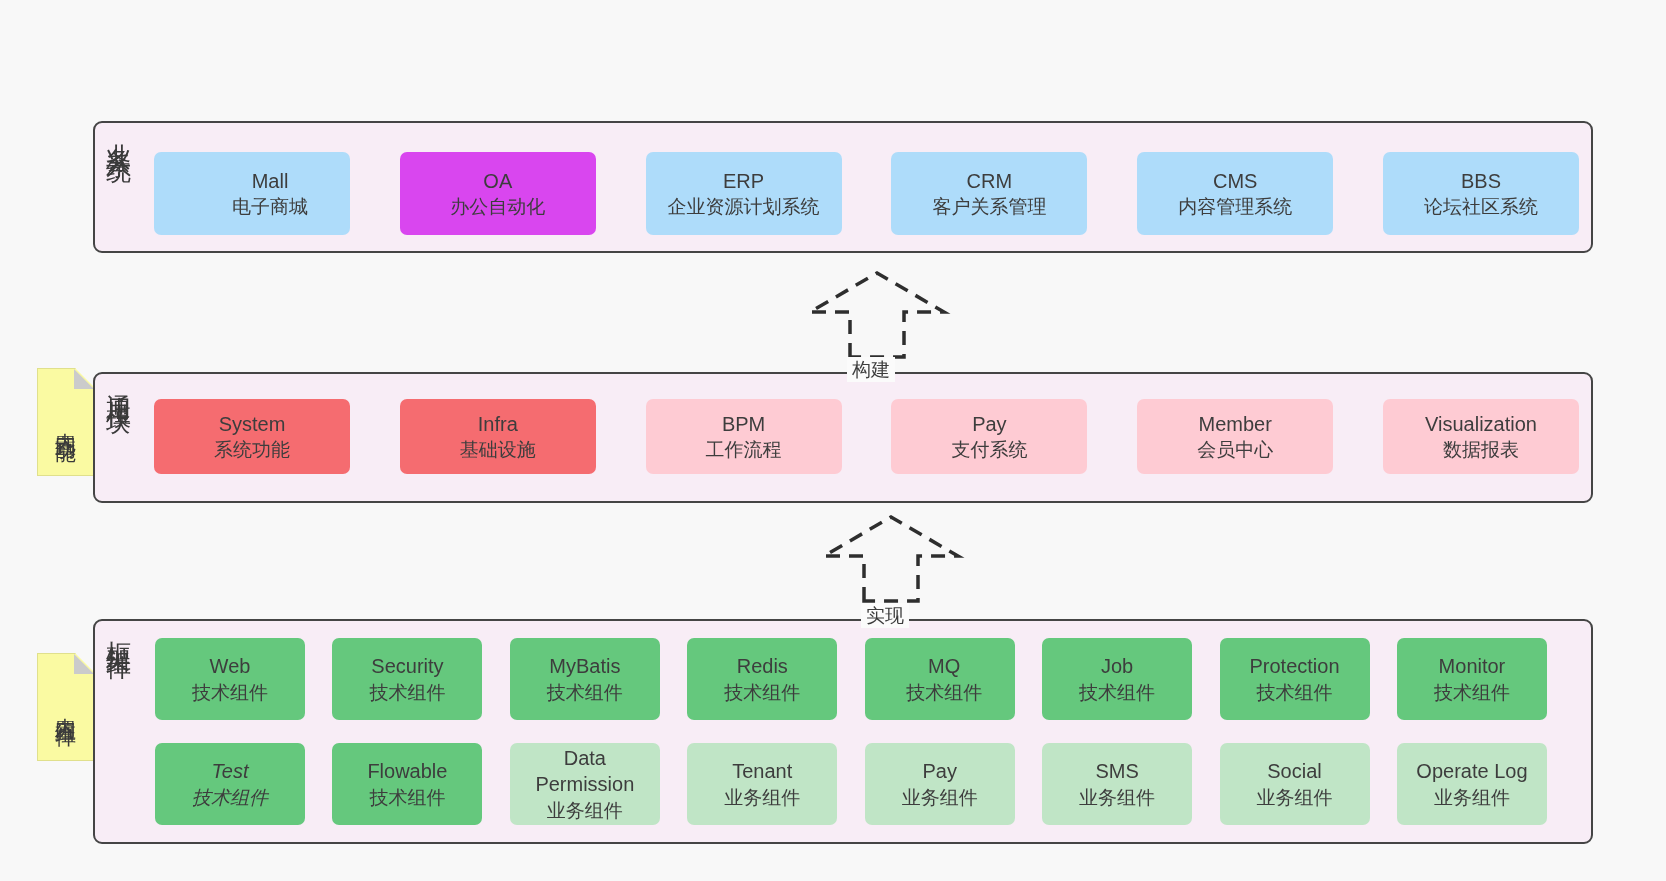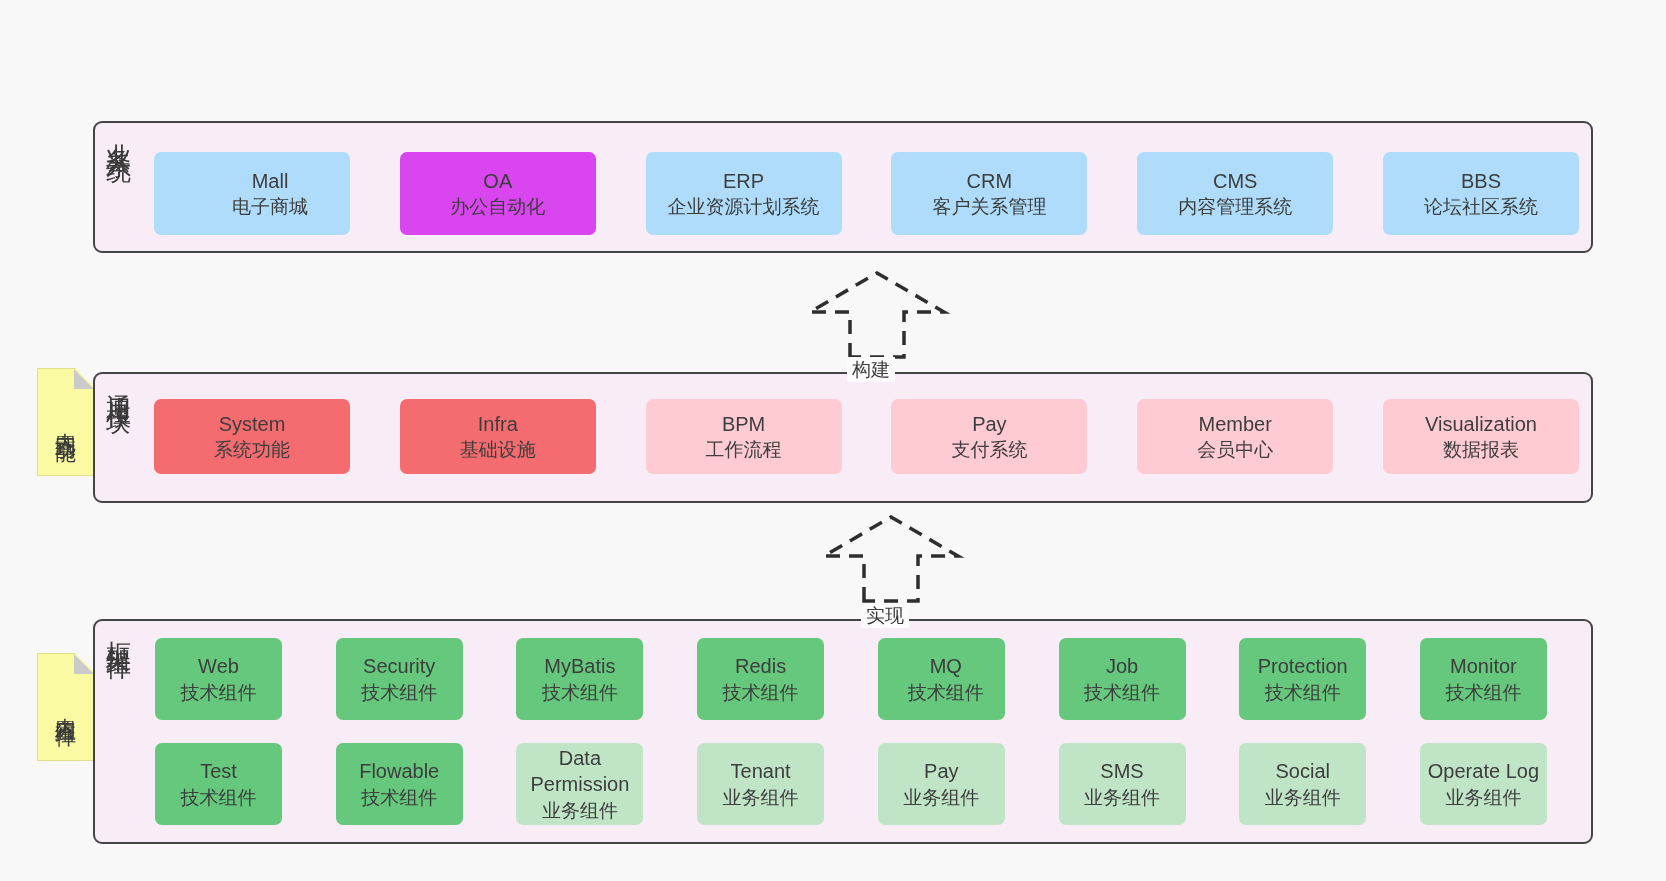--- a/index.html
+++ b/index.html
@@ -53,21 +53,21 @@
   
   #sec-business{top:121px;height:132px;}
   #sec-business .box-row{padding:29px 12px 0 59px;}
   #sec-business .box{width:196px;height:83px;}
   #sec-common{top:372px;height:131px;}
   #sec-common .box-row{padding:25px 12px 0 59px;}
   #sec-common .box{width:196px;height:75px;}
   #sec-framework{top:619px;height:225px;}
   #sec-framework .rows{padding:17px 44px 0 60px;display:flex;flex-direction:column;gap:23px;}
   #sec-framework .box-row{padding:0;}
-  #sec-framework .box{width:127px;height:82px;}
+  #sec-framework .box{width:150px;height:82px;}
   
   .note{
     position:absolute;
     left:37px;
     width:58px;height:108px;
     background:#fafaa2;
     border:1px solid #e0e08c;
     box-sizing:border-box;
     clip-path:polygon(0 0,calc(100% - 20px) 0,100% 20px,100% 100%,0 100%);
     z-index:1;
@@ -229,21 +229,21 @@
         <div class="box" style="background: rgb(101, 200, 125);">
           <div class="box-name">Protection</div>
           <div class="box-sub">技术组件</div>
         </div>
         <div class="box" style="background: rgb(101, 200, 125);">
           <div class="box-name">Monitor</div>
           <div class="box-sub">技术组件</div>
         </div>
       </div>
       <div class="box-row">
-        <div class="box" style="background: rgb(101, 200, 125);">
+        <div class="box" style="background: rgb(101, 200, 125); font-style: italic;">
           <div class="box-name">Test</div>
           <div class="box-sub">技术组件</div>
         </div>
         <div class="box" style="background: rgb(101, 200, 125);">
           <div class="box-name">Flowable</div>
           <div class="box-sub">技术组件</div>
         </div>
         <div class="box" style="background: rgb(192, 229, 198);">
           <div class="box-name">Data Permission</div>
           <div class="box-sub">业务组件</div>

